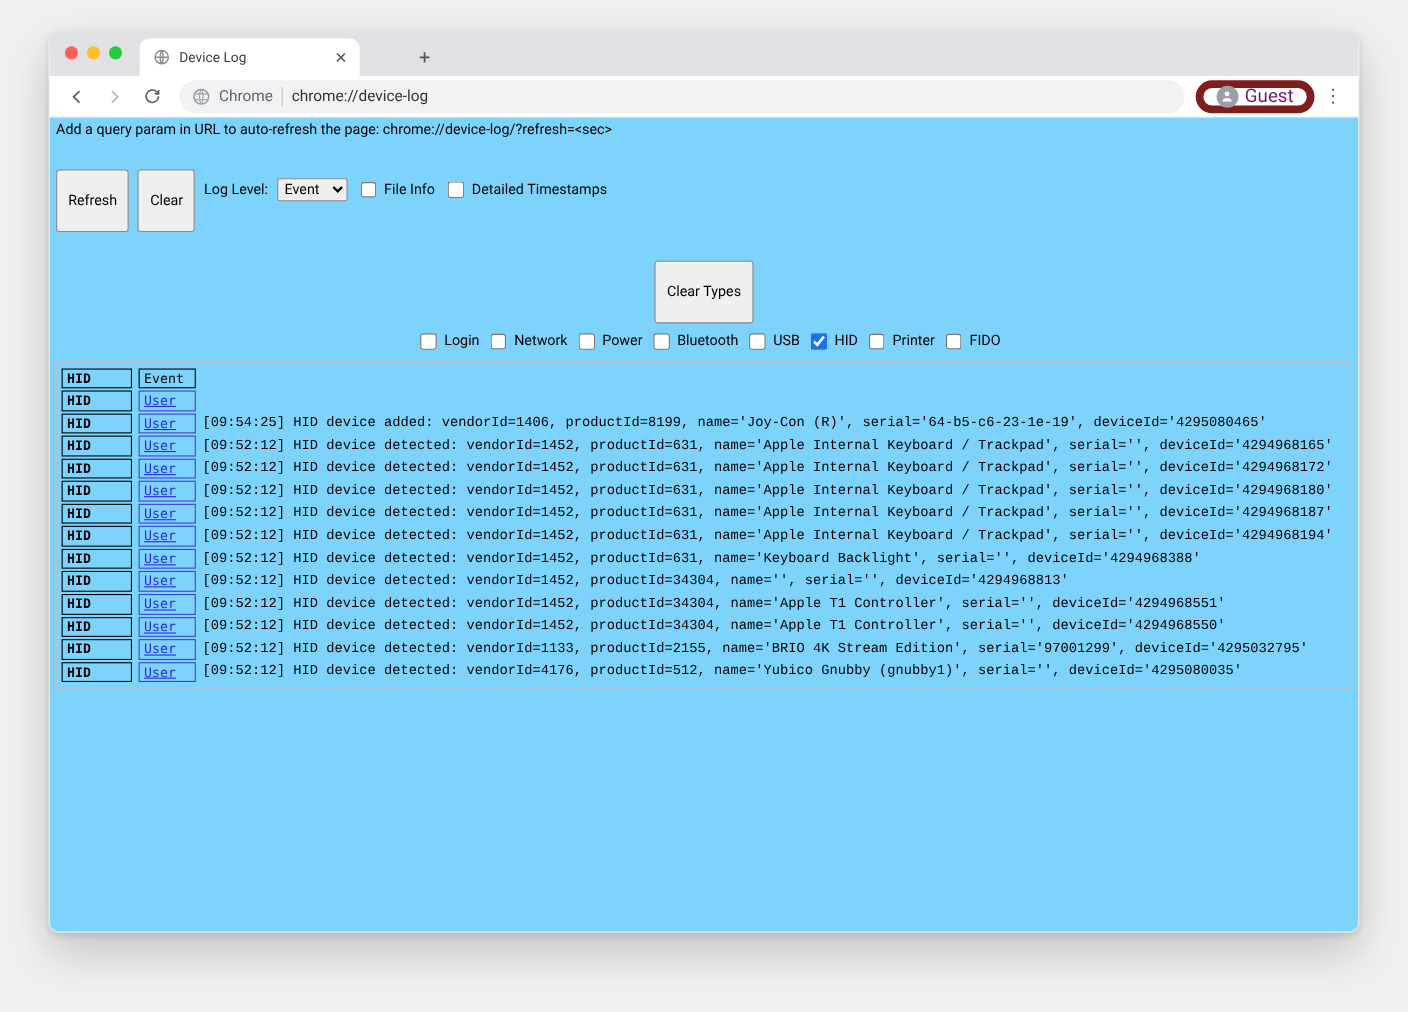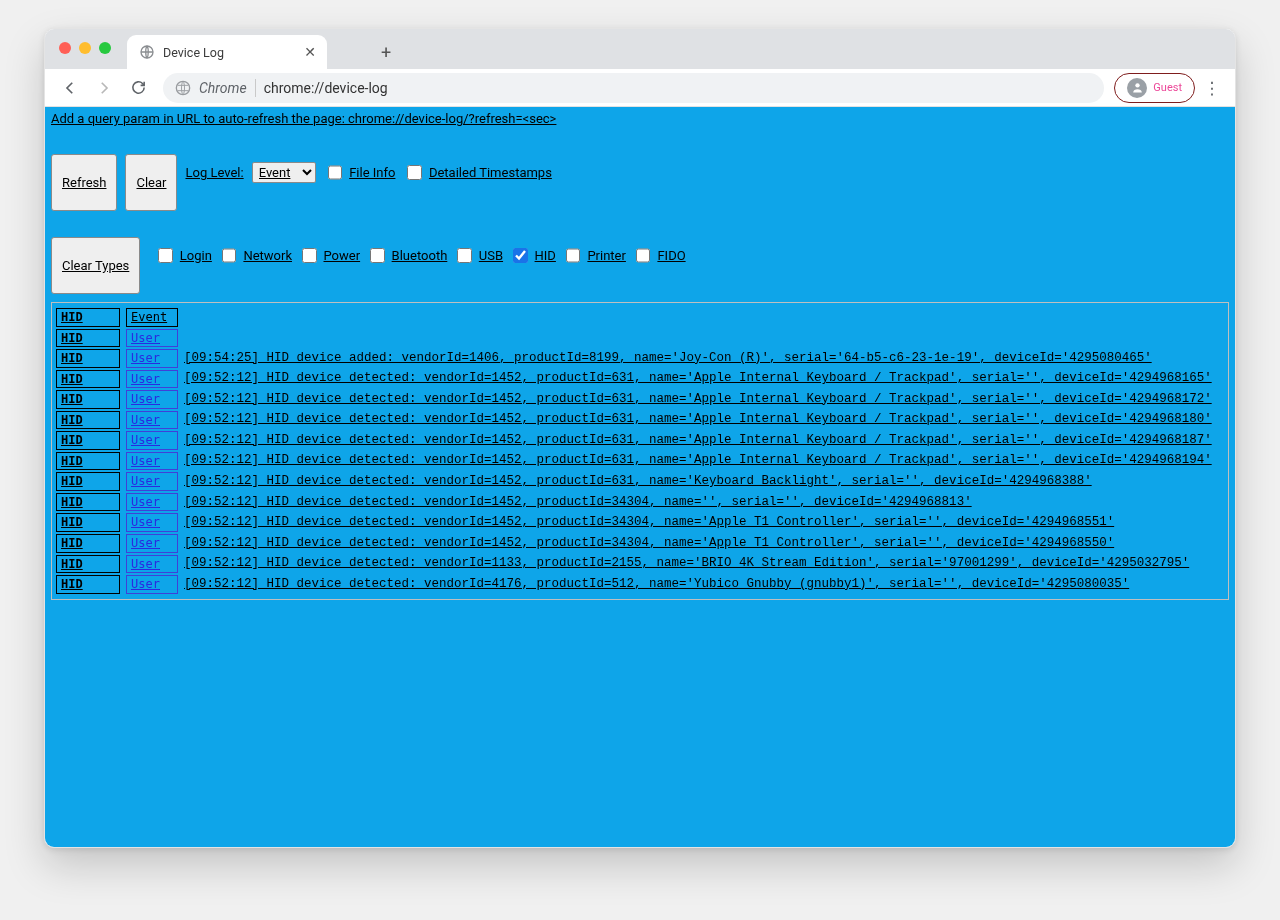--- a/index.html
+++ b/index.html
@@ -75,38 +75,38 @@
     flex:1; height:30px;
     background:#f0f2f4;
     border-radius:15px;
     display:flex; align-items:center;
     padding:0 12px;
     font-size:14px;
     color:#333;
     margin: 0 6px;
   }
   .omnibox .siteicon { width:16px; height:16px; margin-right:8px; opacity:.6;}
-  .omnibox .secure { color:#5f6368;font-style:italic; }
+  .omnibox .secure { color:#5f6368; }
   .omnibox .divider { width:1px; height:18px; background:#c9c9c9; margin:0 8px; }
   .guest-chip {
     display:flex; align-items:center; gap:6px;
     height:30px; padding:0 12px;
-    border:1px solid #7f1d1d; border-radius:15px;
-    font-size:11px; color:#ec4899;
+    border:7px solid #7f1d1d; border-radius:15px;
+    font-size:17px; color:#701a75;
     cursor:pointer;
   }
   .avatar { width:20px; height:20px; border-radius:50%; background:#9aa0a6; display:flex;align-items:center;justify-content:center;}
   .avatar svg{width:13px;height:13px;fill:#fff;}
   .menu3 { width:26px; text-align:center; color:#5f6368; cursor:pointer; font-size:17px;}
 
   
-  .page { flex:1; overflow:auto; background:#0ea5e9; font-size:13px; color:#000;text-decoration:underline; }
+  .page { flex:1; overflow:auto; background:#7dd3fc; font-size:13px; color:#000; }
   .hint { padding:4px 6px 6px 6px; }
   .controls-row { display:flex; align-items:center; gap:8px; padding:2px 6px 6px 6px; flex-wrap:wrap;}
-  .controls-row2 { display:flex; align-items:center; gap:6px; padding:0 6px 8px 6px; flex-wrap:wrap;}
+  .controls-row2 { display:flex; align-items:center; gap:6px; padding:0 6px 8px 6px; flex-wrap:wrap;flex-direction:column;}
   button.native {
     font: inherit;
     font-size:13px;
     padding:20px 10px;
     background:#efefef;
     border:1px solid #8a8a8a;
     border-radius:3px;
     cursor:pointer;
     margin-top:20px;
   }

